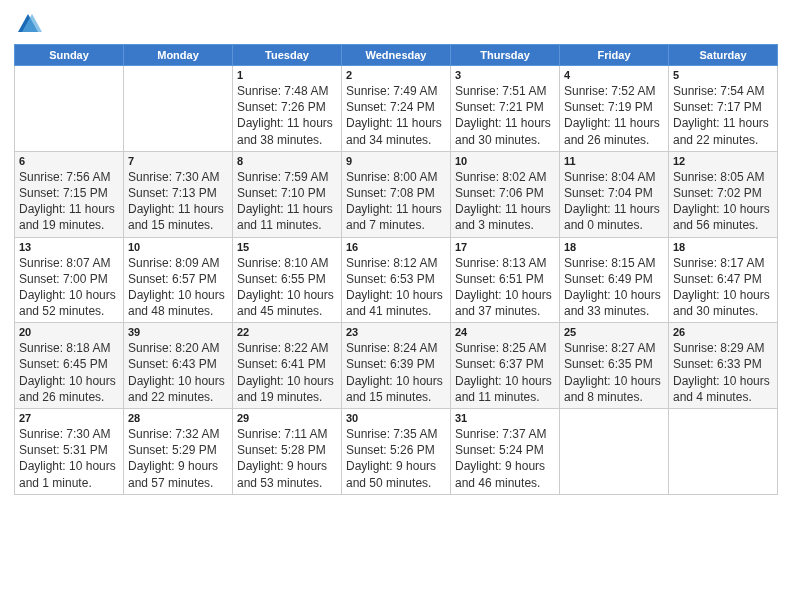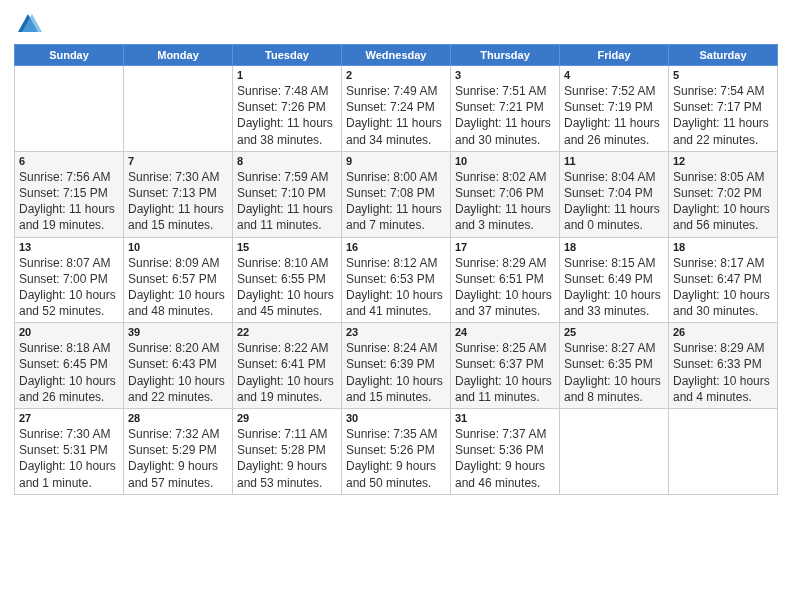--- a/index.html
+++ b/index.html
@@ -233,21 +233,21 @@
 Daylight: 10 hours and 45 minutes.</div>
           </td>
           <td>
             <span class="day-num">16</span>
             <div class="cell-info">Sunrise: 8:12 AM
 Sunset: 6:53 PM
 Daylight: 10 hours and 41 minutes.</div>
           </td>
           <td>
             <span class="day-num">17</span>
-            <div class="cell-info">Sunrise: 8:29 AM
+            <div class="cell-info">Sunrise: 8:13 AM
 Sunset: 6:51 PM
 Daylight: 10 hours and 37 minutes.</div>
           </td>
           <td>
             <span class="day-num">18</span>
             <div class="cell-info">Sunrise: 8:15 AM
 Sunset: 6:49 PM
 Daylight: 10 hours and 33 minutes.</div>
           </td>
           <td>
@@ -322,21 +322,21 @@
           </td>
           <td>
             <span class="day-num">30</span>
             <div class="cell-info">Sunrise: 7:35 AM
 Sunset: 5:26 PM
 Daylight: 9 hours and 50 minutes.</div>
           </td>
           <td>
             <span class="day-num">31</span>
             <div class="cell-info">Sunrise: 7:37 AM
-Sunset: 5:36 PM
+Sunset: 5:24 PM
 Daylight: 9 hours and 46 minutes.</div>
           </td>
           <td class="empty-cell"></td>
           <td class="empty-cell"></td>
         </tr>
       </tbody>
   </table>
 </div>
 
 </body></html>

